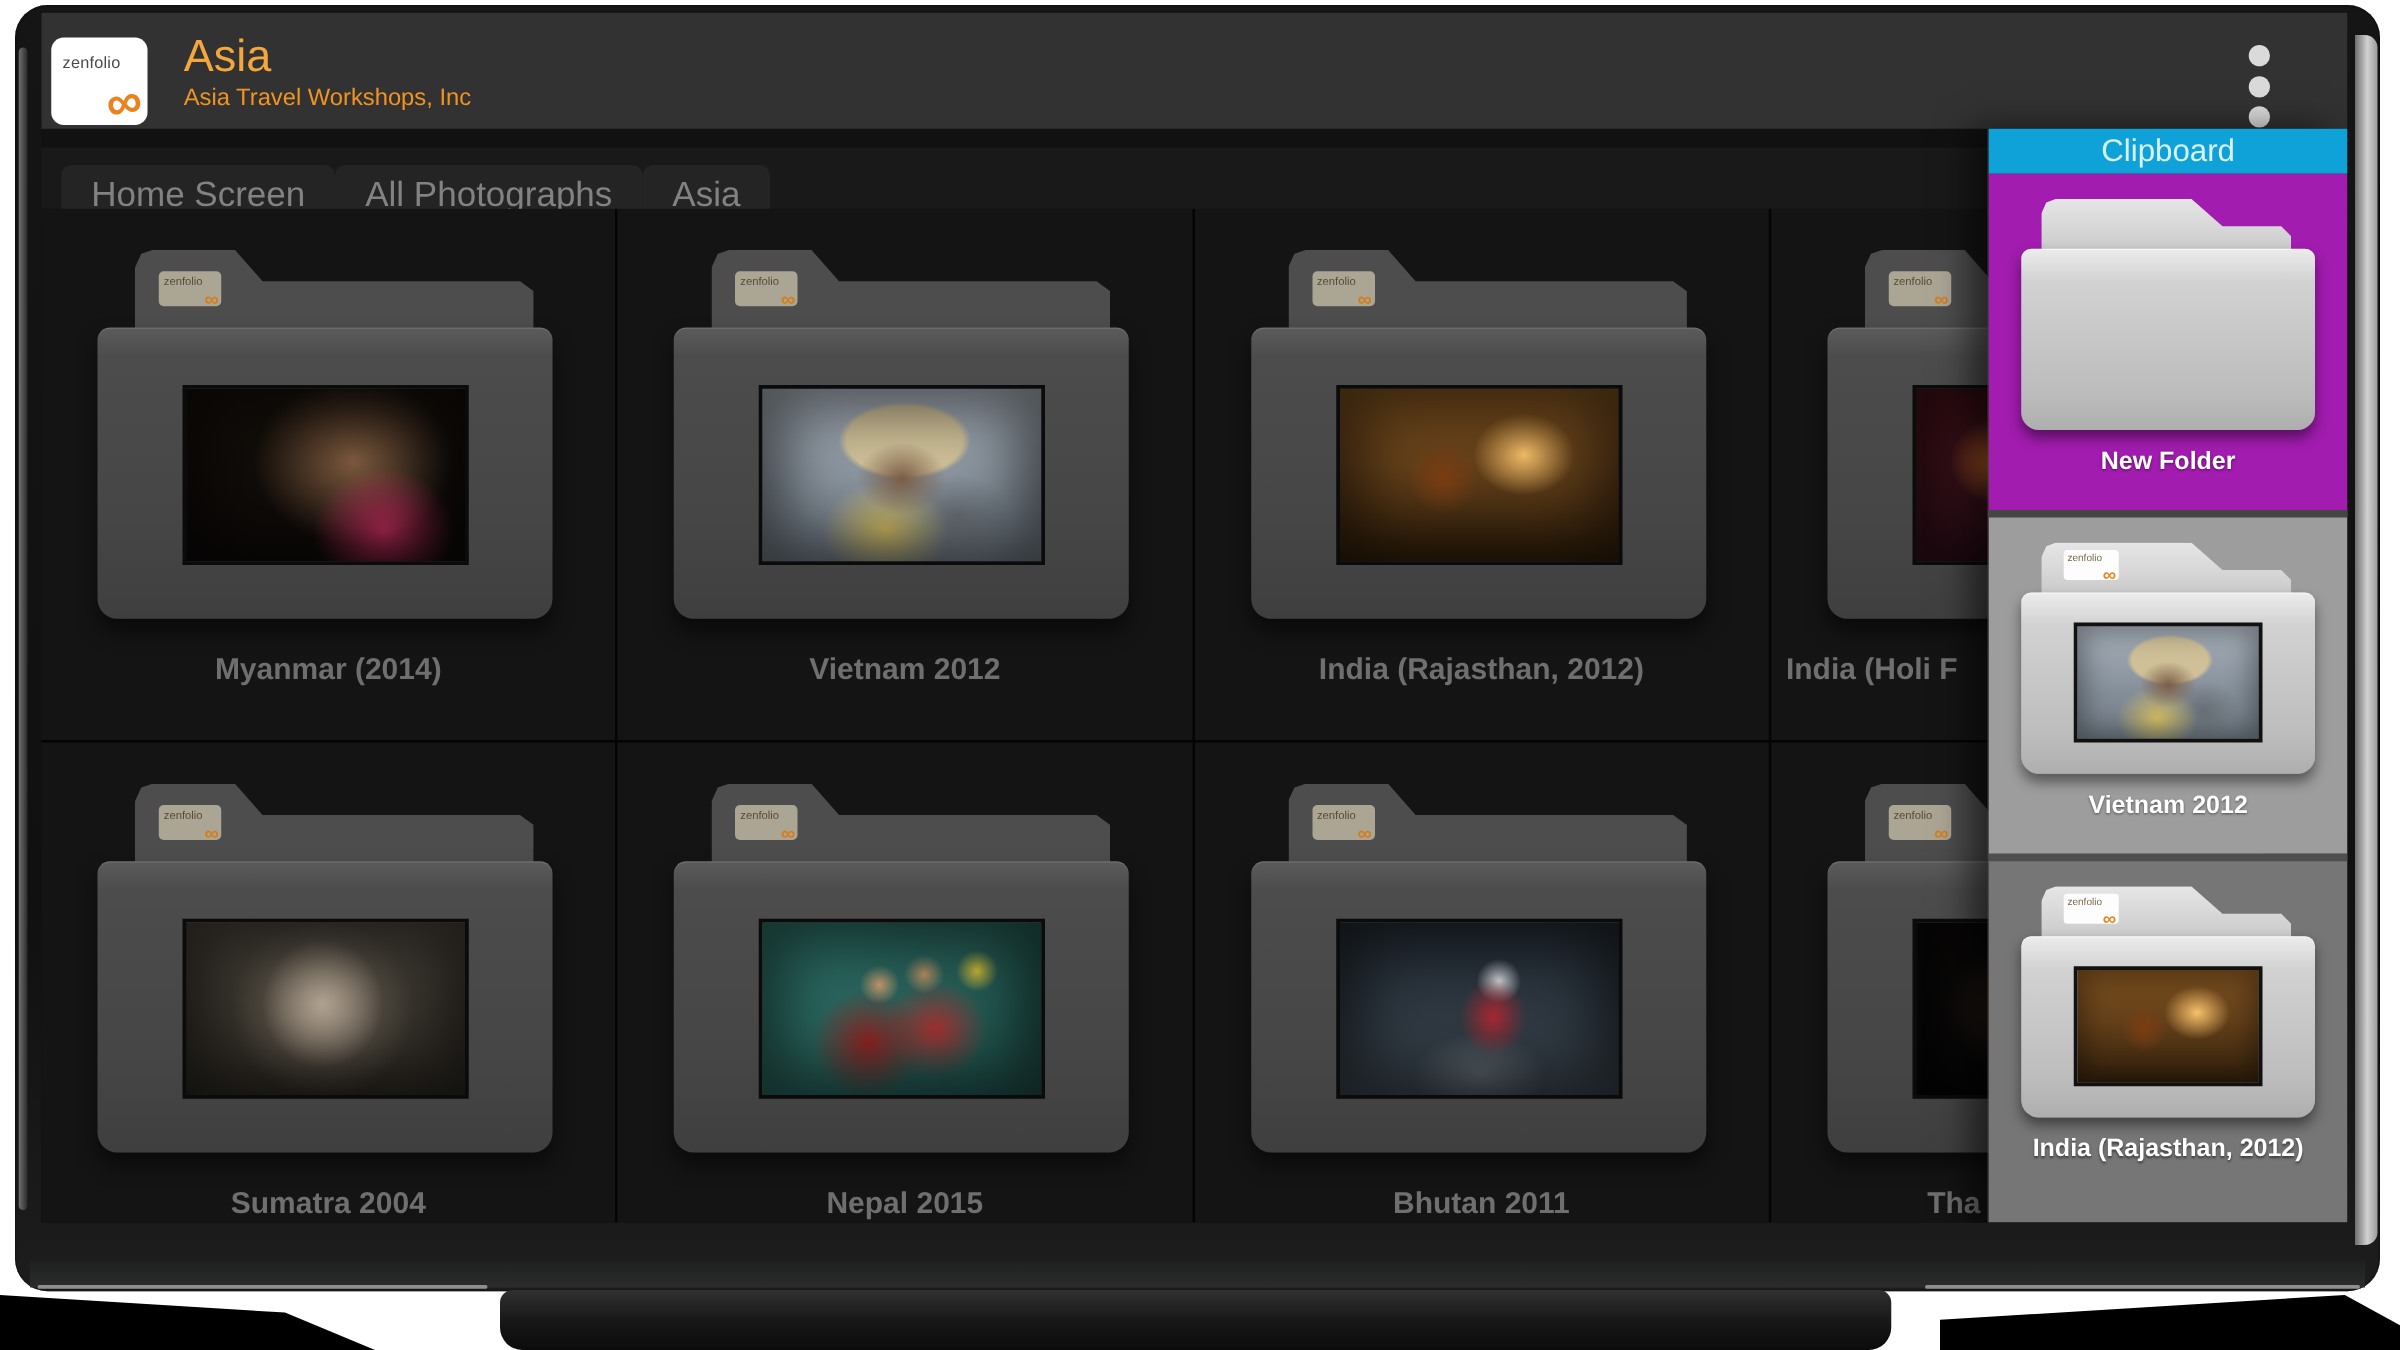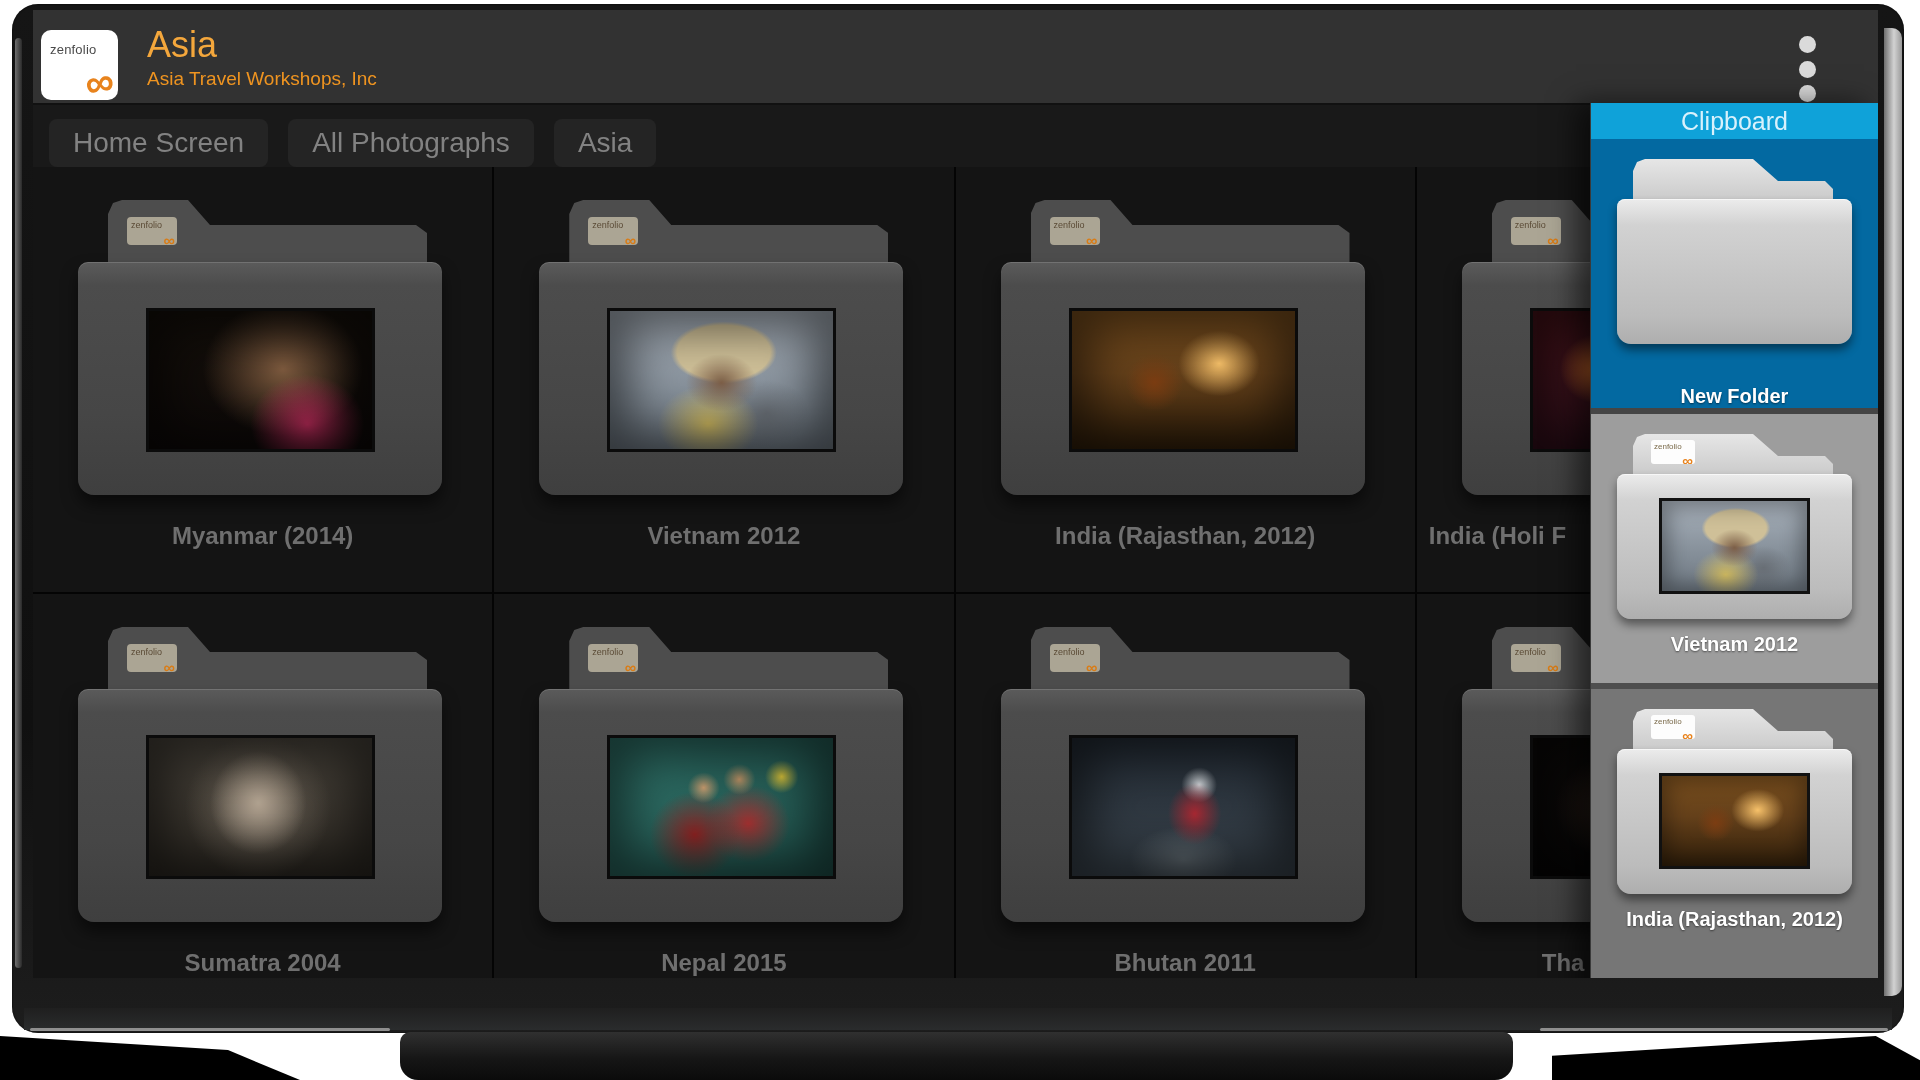--- a/index.html
+++ b/index.html
@@ -39,22 +39,22 @@
   .logo-swirl { position:absolute; right:4px; bottom:-2px; font-size:40px; font-weight:bold; color:#E8831D;
               transform:rotate(-10deg); line-height:1; }
   .title-block { position:absolute; left:114px; top:14px; }
   .page-title { font-size:36px; color:#F4A73C; line-height:1.15; }
   .page-subtitle { font-size:19px; color:#EF9420; margin-top:3px; }
   .kebab { position:absolute; left:1756px; top:26px; width:36px; height:66px;
            display:flex; flex-direction:column; align-items:center; justify-content:space-between; cursor:pointer; }
   .kebab .dot { width:17px; height:17px; border-radius:50%; background:#dadada; }
 
   
-  .breadcrumb-bar { position:absolute; left:0; top:95px; width:1845px; height:64px; background:#191919;
-                    display:flex; align-items:flex-start; padding:14px 11px 0 16px; gap:20px; }
+  .breadcrumb-bar { position:absolute; left:0; top:108px; width:1845px; height:64px; background:#191919;
+                    display:flex; align-items:flex-start; padding:14px 11px 0 16px; }
   .crumb { height:48px; padding:0 24px; display:flex; align-items:center; background:#242424;
            border-radius:8px; font-size:28px; color:#828282; white-space:nowrap; }
 
   
   .grid { position:absolute; left:0; top:157px; width:1845px; height:811px; background:#141414;
           display:grid; grid-template-columns:repeat(4, 461.25px); grid-template-rows:427px 427px; overflow:hidden; }
   .cell { position:relative; overflow:hidden; }
   .grid > .cell:not(:nth-child(4n)) { border-right:2px solid #040404; }
   .grid > .cell:nth-child(-n+4) { border-bottom:2px solid #040404; }
 
@@ -75,21 +75,21 @@
              font-size:24px; font-weight:bold; color:#6f6f6f; white-space:nowrap; }
   .grid .cell:nth-child(4) .f-label { text-align:left; padding-left:12px; }
   .grid .cell:nth-child(8) .f-label { text-align:left; padding-left:125px; }
 
   
   .clipboard { position:absolute; left:1557px; top:93px; width:288px; height:945px; z-index:6;
                box-shadow:-14px 0 26px rgba(0,0,0,.55); border-left:1px solid #3a3a3a; }
   .cb-header { height:36px; background:#0FA2D9; color:#D8F1FC; font-size:25px;
                display:flex; align-items:center; justify-content:center; }
   .cb-item { display:flex; flex-direction:column; align-items:center; padding-top:20px; }
-  .cb-item-new { height:269px; background:#0369a1;gap:27px; }
+  .cb-item-new { height:269px; background:#a21caf; }
   .cb-item-vietnam { height:275px; background:#9d9d9d; border-top:6px solid #454545; }
   .cb-item-india { height:295px; background:#767676; border-top:6px solid #4e4e4e; }
   .cb-folder { position:relative; width:235px; height:185px; }
   .cb-tab { position:absolute; left:16px; top:0; width:200px; height:45px;
             background:linear-gradient(180deg,#e6e6e6,#c8c8c8);
             clip-path:polygon(0 12px, 4px 3px, 12px 0, 120px 0, 145px 22px, 192px 22px, 200px 30px, 200px 45px, 0 45px); }
   .cb-front { position:absolute; left:0; top:40px; width:235px; height:145px;
               background:linear-gradient(180deg,#ececec,#d2d2d2 18%,#bcbcbc 80%,#aeaeae);
               border-radius:8px 8px 14px 14px;
               box-shadow:0 6px 10px rgba(0,0,0,.45), inset 0 1px 0 rgba(255,255,255,.6); }

